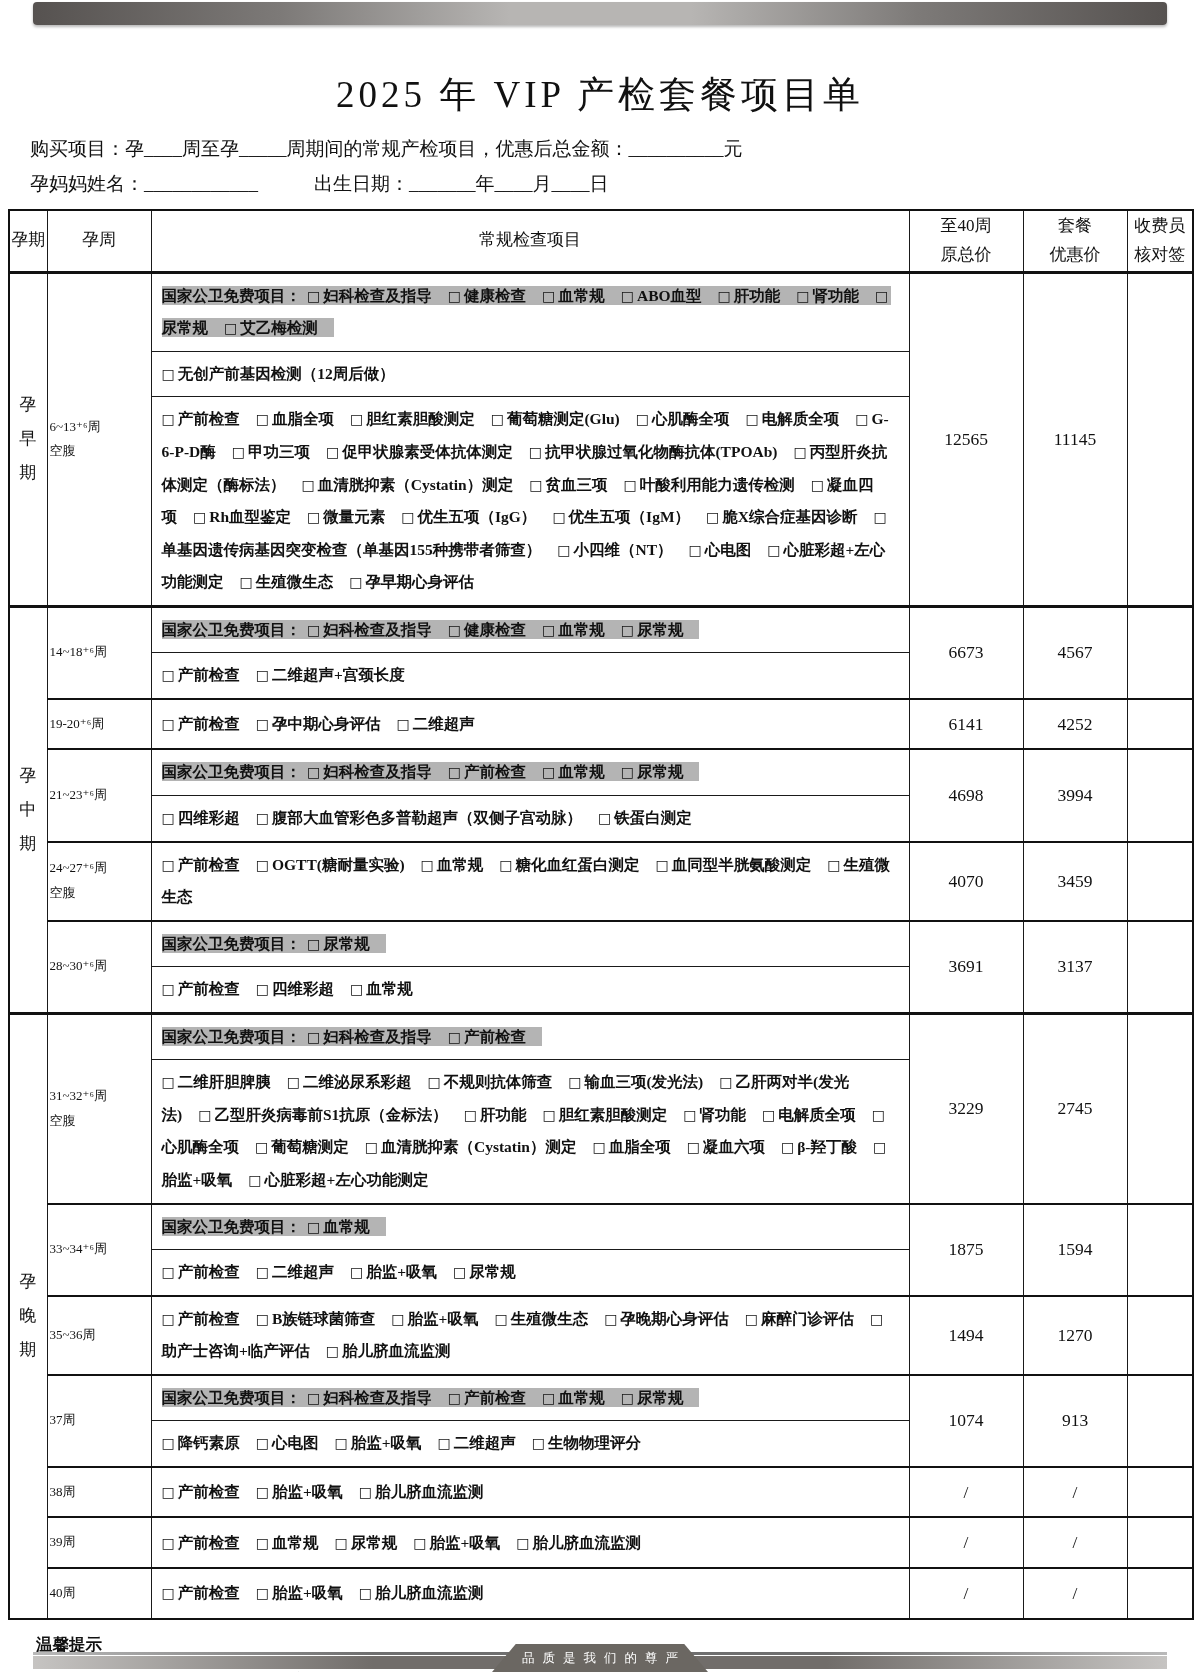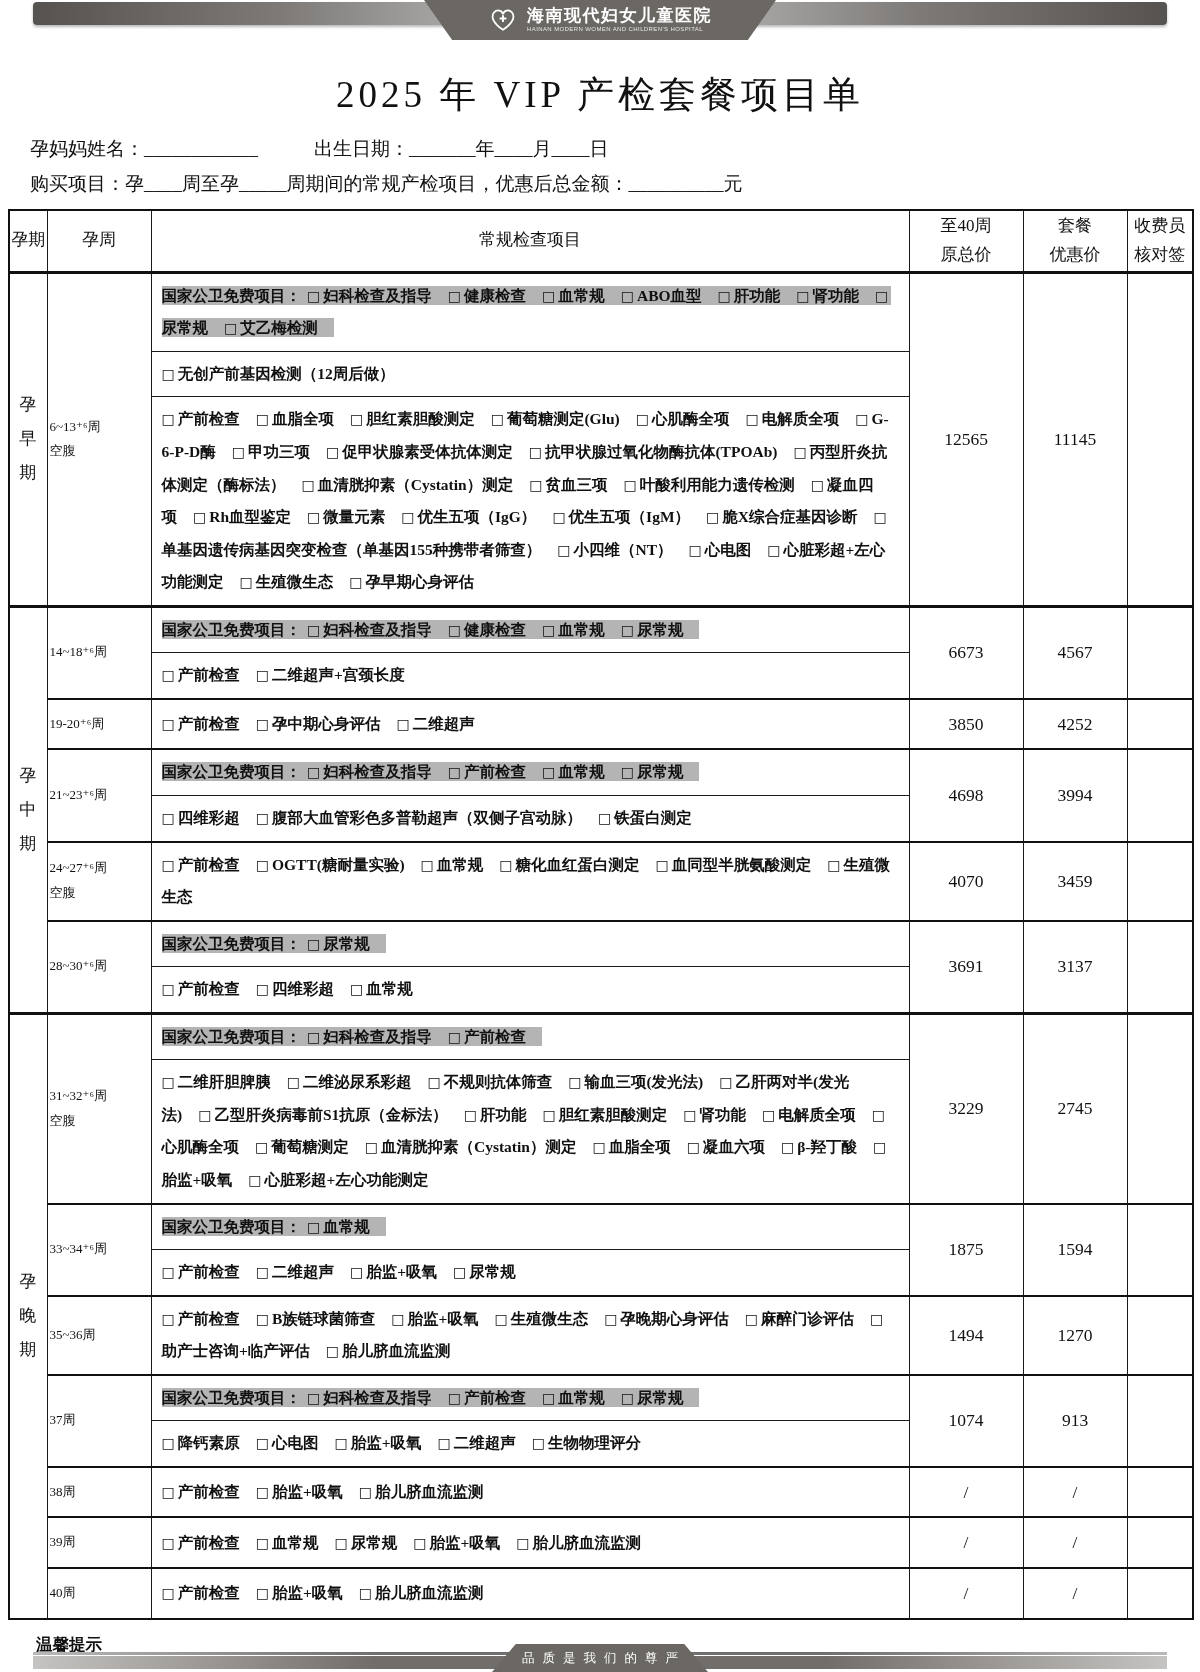--- a/index.html
+++ b/index.html
@@ -75,40 +75,30 @@
     color:#fff; display:flex; align-items:center; justify-content:center;
     font-size:12.5px; font-weight:normal; letter-spacing:8px; padding-left:8px;
     font-family:"Liberation Sans","DejaVu Sans",sans-serif;
   }
 </style>
 </head>
 <body>
 
 <div class="top-banner">
   <div class="top-bar"></div>
-  <div class="top-badge">
-    <svg class="logo-svg" viewBox="0 0 40 40">
-      <path d="M20 33 C7 24.5 3.5 15.5 8 10 C12.2 5 19 7.2 20 12.5 C21 7.2 27.8 5 32 10 C36.5 15.5 33 24.5 20 33 Z" fill="none" stroke="#ffffff" stroke-width="2.4"></path>
-      <path d="M20 13.5 v9 M15.5 18 h9" stroke="#ffffff" stroke-width="2.6" fill="none"></path>
-    </svg>
-    <div class="hosp-names">
-      <span class="hosp-cn">海南现代妇女儿童医院</span>
-      <span class="hosp-en">HAINAN MODERN WOMEN AND CHILDREN'S HOSPITAL</span>
-    </div>
-  </div>
 </div>
 
 <div class="doc-title">2025 年 VIP 产检套餐项目单</div>
 
 <div class="form-area">
   <div class="form-line">
-    <span>孕妈妈姓名：</span><span class="blank">____________</span><span class="form-gap"></span><span>出生日期：</span><span class="blank">_______年____月____日</span>
+    <span>购买项目：</span><span class="blank">孕____周至孕_____周期间的常规产检项目，优惠后总金额：__________元</span>
   </div>
   <div class="form-line">
-    <span>购买项目：</span><span class="blank">孕____周至孕_____周期间的常规产检项目，优惠后总金额：__________元</span>
+    <span>孕妈妈姓名：</span><span class="blank">____________</span><span class="form-gap"></span><span>出生日期：</span><span class="blank">_______年____月____日</span>
   </div>
 </div>
 
 <table class="pkg">
   <colgroup>
     <col style="width:38px">
       <col style="width:104px">
       <col style="width:758px">
     <col style="width:114px">
       <col style="width:104px">
@@ -156,21 +146,21 @@
         <td class="cashier" rowspan="2"></td>
       </tr>
       <tr>
         <td class="items"><span class="chk"><span class="box">□</span>产前检查</span><span class="chk"><span class="box">□</span>二维超声+宫颈长度</span></td>
       </tr>
       <tr class="group-start">
         <td class="week" rowspan="1">
           <div>19-20⁺⁶周</div>
         </td>
         <td class="items"><span class="chk"><span class="box">□</span>产前检查</span><span class="chk"><span class="box">□</span>孕中期心身评估</span><span class="chk"><span class="box">□</span>二维超声</span></td>
-        <td class="price" rowspan="1">3850</td>
+        <td class="price" rowspan="1">6141</td>
         <td class="price" rowspan="1">4252</td>
         <td class="cashier" rowspan="1"></td>
       </tr>
       <tr class="group-start">
         <td class="week" rowspan="2">
           <div>21~23⁺⁶周</div>
         </td>
         <td class="items"><span class="hlbg"><span class="free-label">国家公卫免费项目：</span><span class="chk"><span class="box">□</span>妇科检查及指导</span><span class="chk"><span class="box">□</span>产前检查</span><span class="chk"><span class="box">□</span>血常规</span><span class="chk"><span class="box">□</span>尿常规</span></span></td>
         <td class="price" rowspan="2">4698</td>
         <td class="price" rowspan="2">3994</td>

